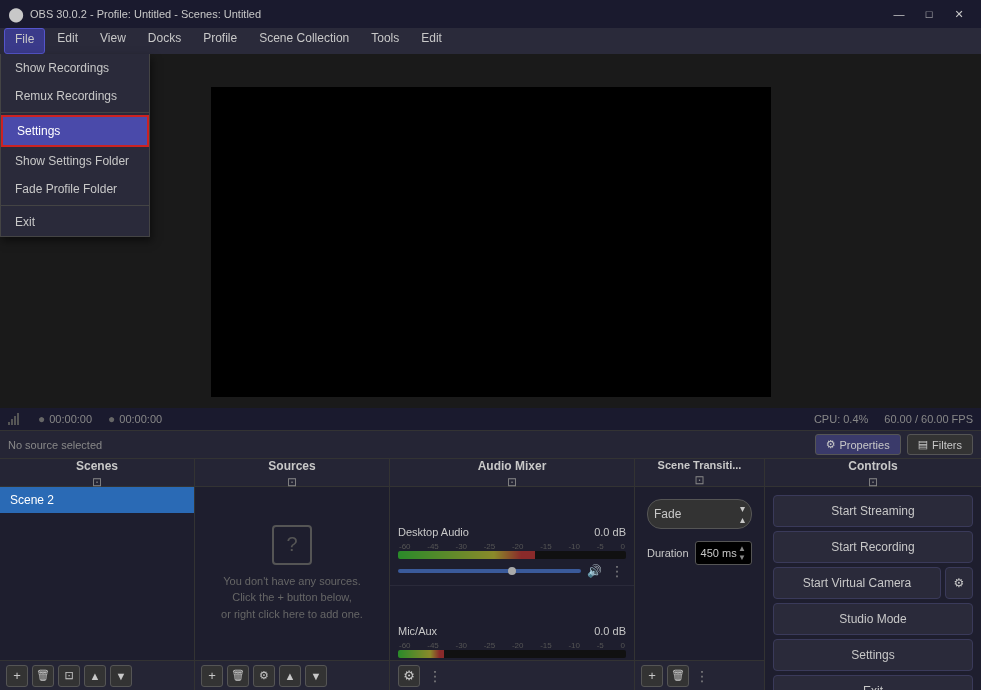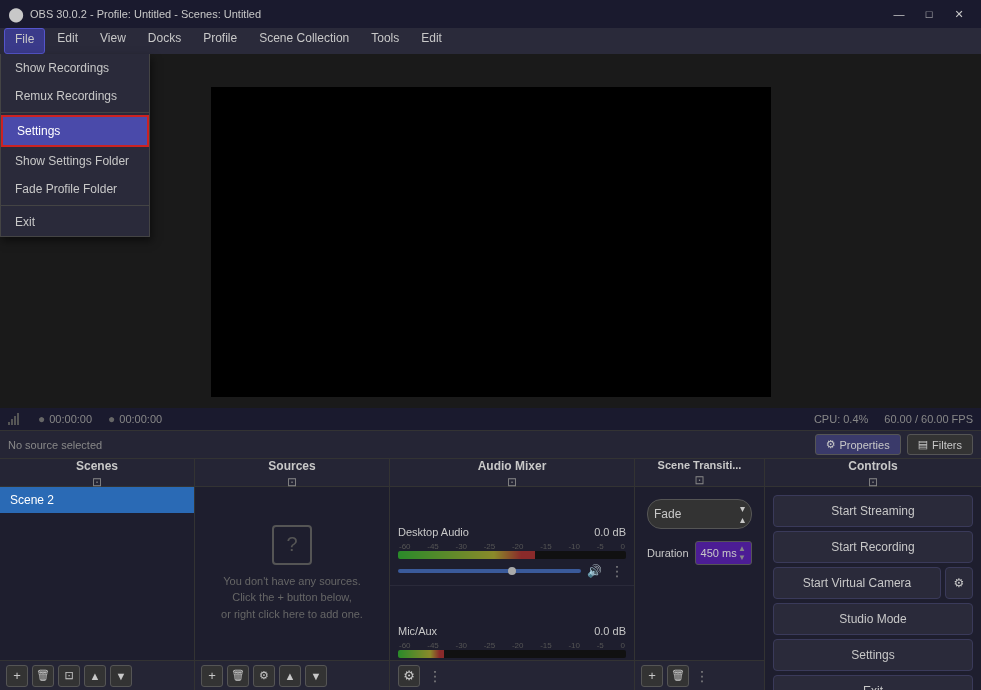--- a/index.html
+++ b/index.html
@@ -380,21 +380,21 @@
       font-size: 10px;
     }
     .duration-row {
       display: flex;
       align-items: center;
       gap: 6px;
       padding: 4px 8px;
       font-size: 11px;
     }
     .duration-input {
-      background: #4c1d95;
+      background: #000000;
       border: 1px solid #555;
       border-radius: 3px;
       color: #c8c8c8;
       padding: 2px 5px;
       font-size: 11px;
       width: 58px;
       display: flex;
       align-items: center;
       justify-content: space-between;
     }

